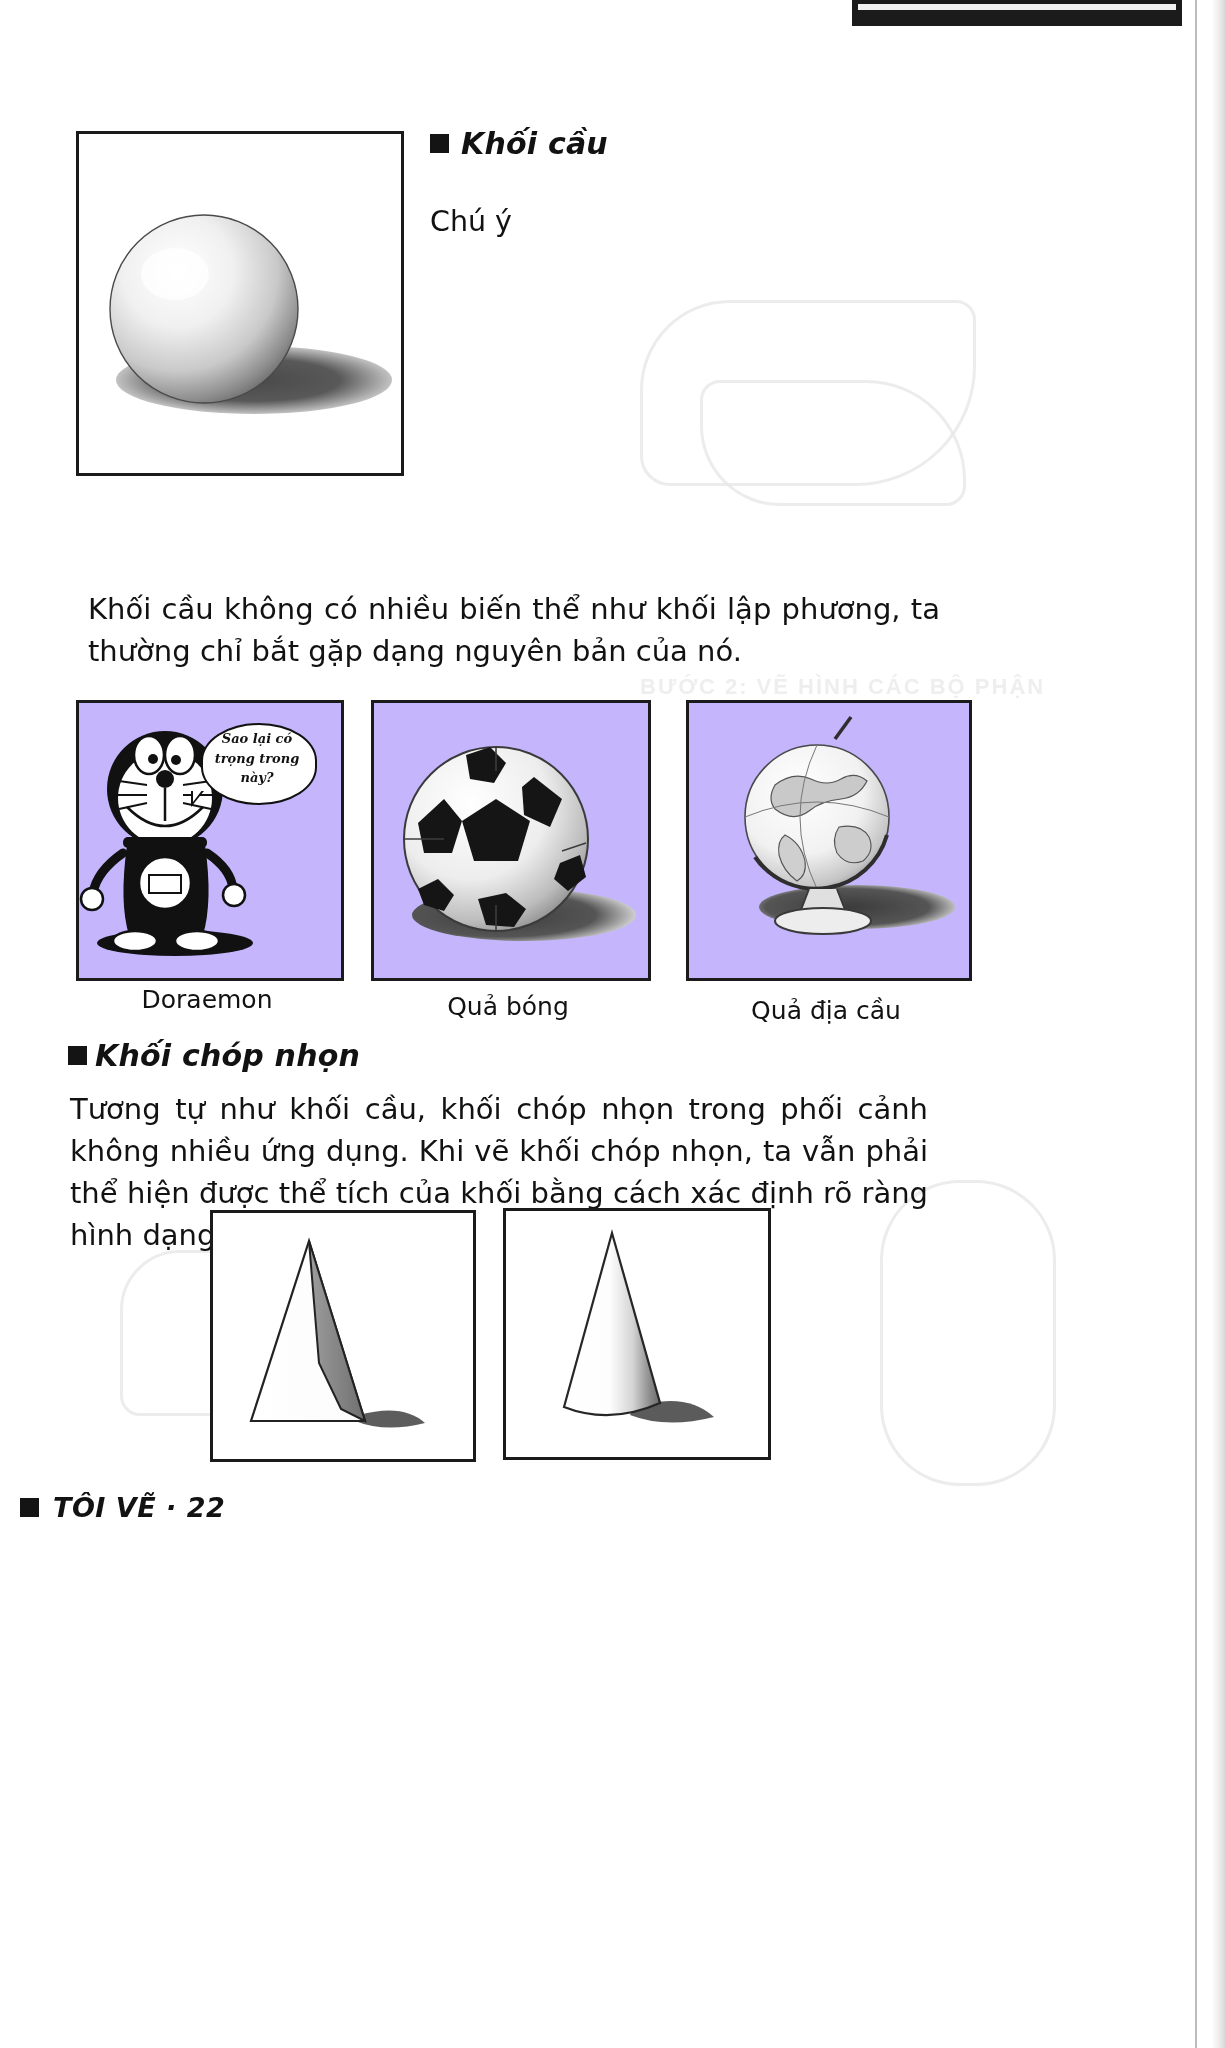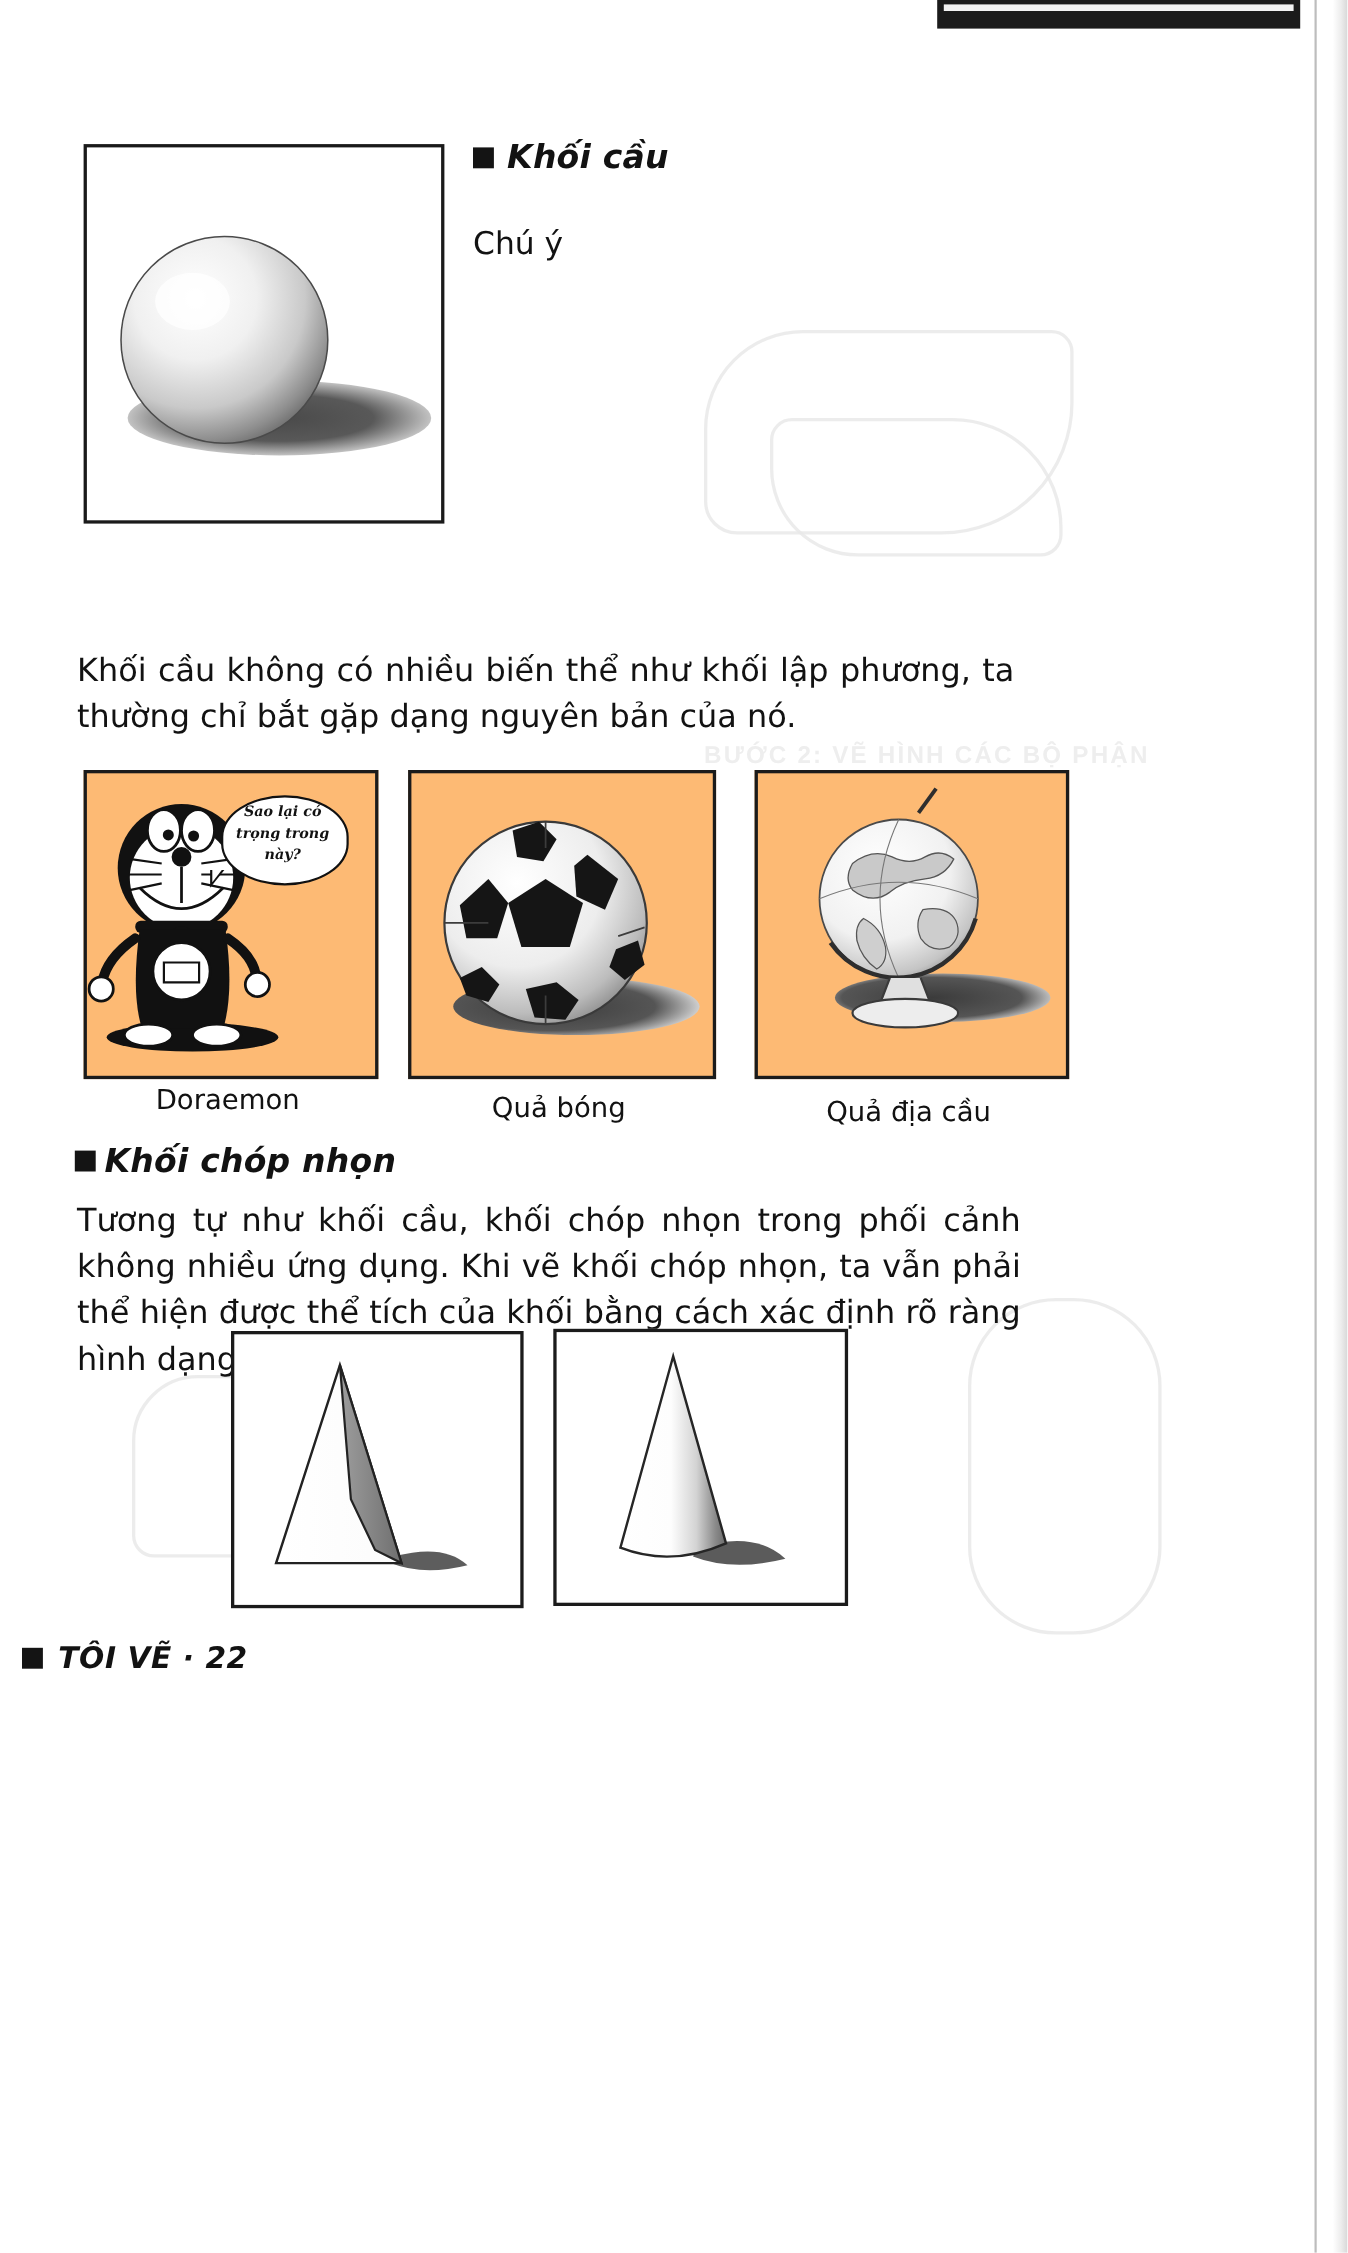--- a/index.html
+++ b/index.html
@@ -104,38 +104,38 @@
     margin-top: 44px;
   }
   .body-left {
     font-size: 28.5px;
     line-height: 1.42;
     margin-top: 2px;
   }
 
   .para-wide {
     position: absolute;
-    left: 70px; top: 588px;
+    left: 88px; top: 588px;
     width: 852px;
     font-size: 29px;
     line-height: 1.45;
     text-align: justify;
   }
 
   
   .frames-row {
     position: absolute;
     left: 76px; top: 700px;
     width: 852px; height: 280px;
   }
   .frm {
     position: absolute;
     top: 0;
     border: 3px solid #1b1b1b;
-    background: #fdba74;
+    background: #c4b5fd;
     overflow: hidden;
   }
   .frm-1 { left: 0;   width: 262px; height: 275px; }
   .frm-2 { left: 295px; width: 274px; height: 275px; }
   .frm-3 { left: 610px; width: 280px; height: 275px; }
 
   .caption {
     position: absolute;
     font-size: 25px;
     text-align: center;

